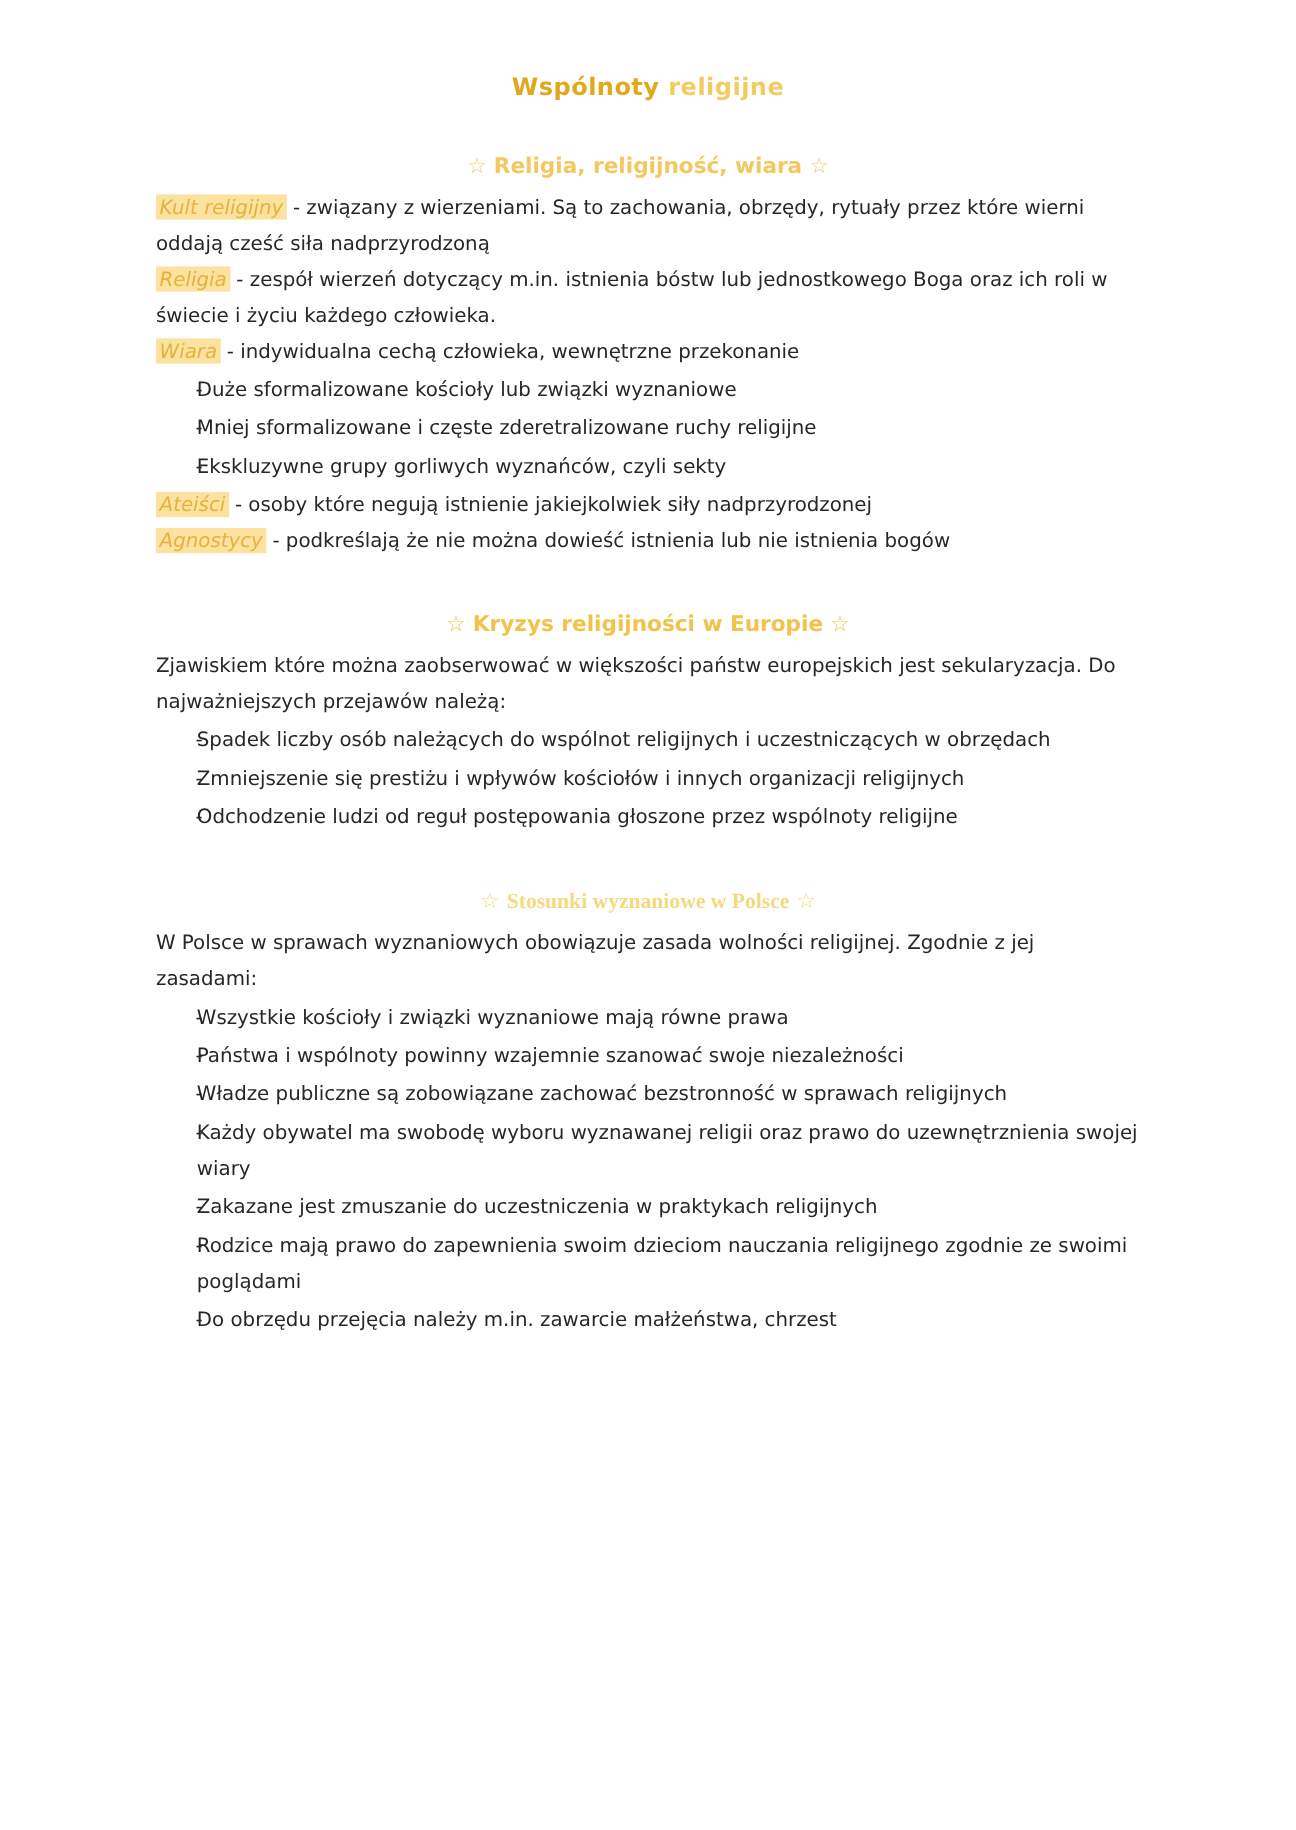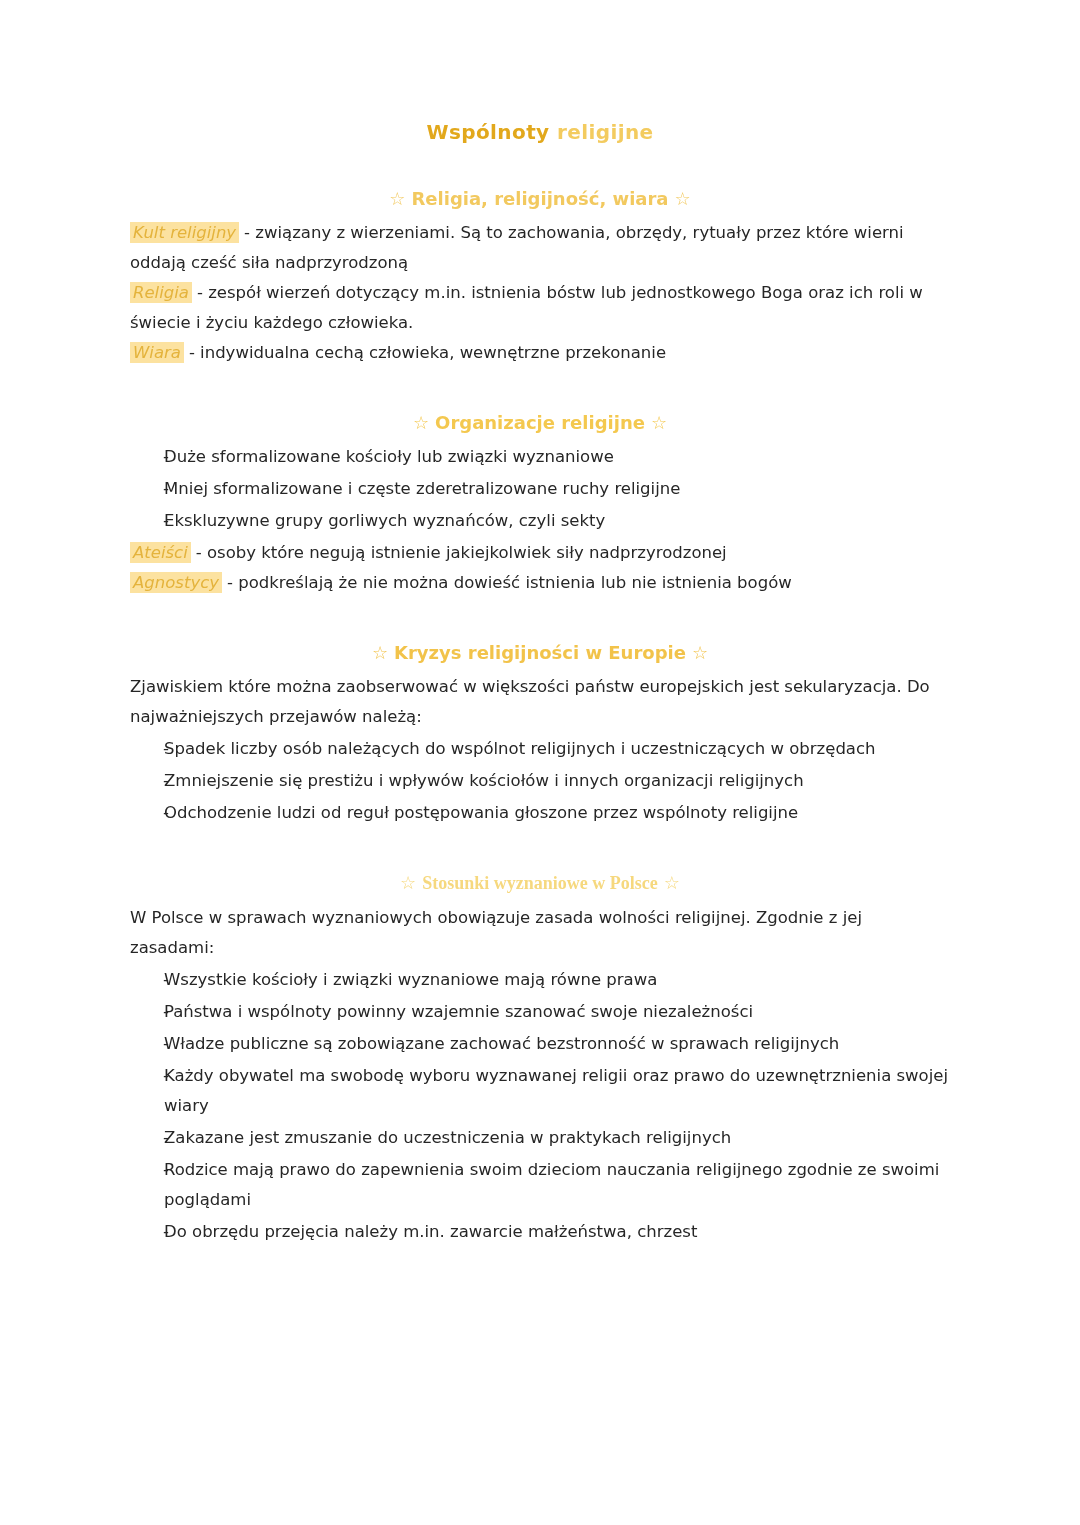--- a/index.html
+++ b/index.html
@@ -11,21 +11,21 @@
   }
   *{box-sizing:border-box;}
   html,body{margin:0;padding:0;}
   body{
     width:1080px;height:1525px;
     background:#ffffff;
     font-family:"DejaVu Sans","Liberation Sans",sans-serif;
     color:var(--body-text);
   }
   .page{
-    padding:120px 130px 0 130px;
+    padding:60px 130px 0 130px;
   }
   .doc-title{
     text-align:center;
     font-size:20px;
     font-weight:bold;
     letter-spacing:.4px;
     margin:0 0 30px 0;
   }
   .doc-title .t1{color:var(--title-part1);}
   .doc-title .t2{color:var(--title-part2);}
@@ -86,23 +86,20 @@
     </p>
     <p class="def">
       <span class="hl">Religia</span><span class="txt">- zespół wierzeń dotyczący m.in. istnienia bóstw lub jednostkowego Boga oraz ich roli w świecie i życiu każdego człowieka.</span>
     </p>
     <p class="def">
       <span class="hl">Wiara</span><span class="txt">- indywidualna cechą człowieka, wewnętrzne przekonanie</span>
     </p>
   </div>
 
   <div class="section">
-    <h2 class="section-heading" style="color: rgb(244, 200, 79);">
-      <span class="star">☆</span><span>Organizacje religijne</span><span class="star">☆</span>
-    </h2>
     <ul class="dash">
       <li>
           <span class="dash">-</span>
           <span class="btxt">Duże sformalizowane kościoły lub związki wyznaniowe</span>
         </li>
       <li>
           <span class="dash">-</span>
           <span class="btxt">Mniej sformalizowane i częste zderetralizowane ruchy religijne</span>
         </li>
       <li>

